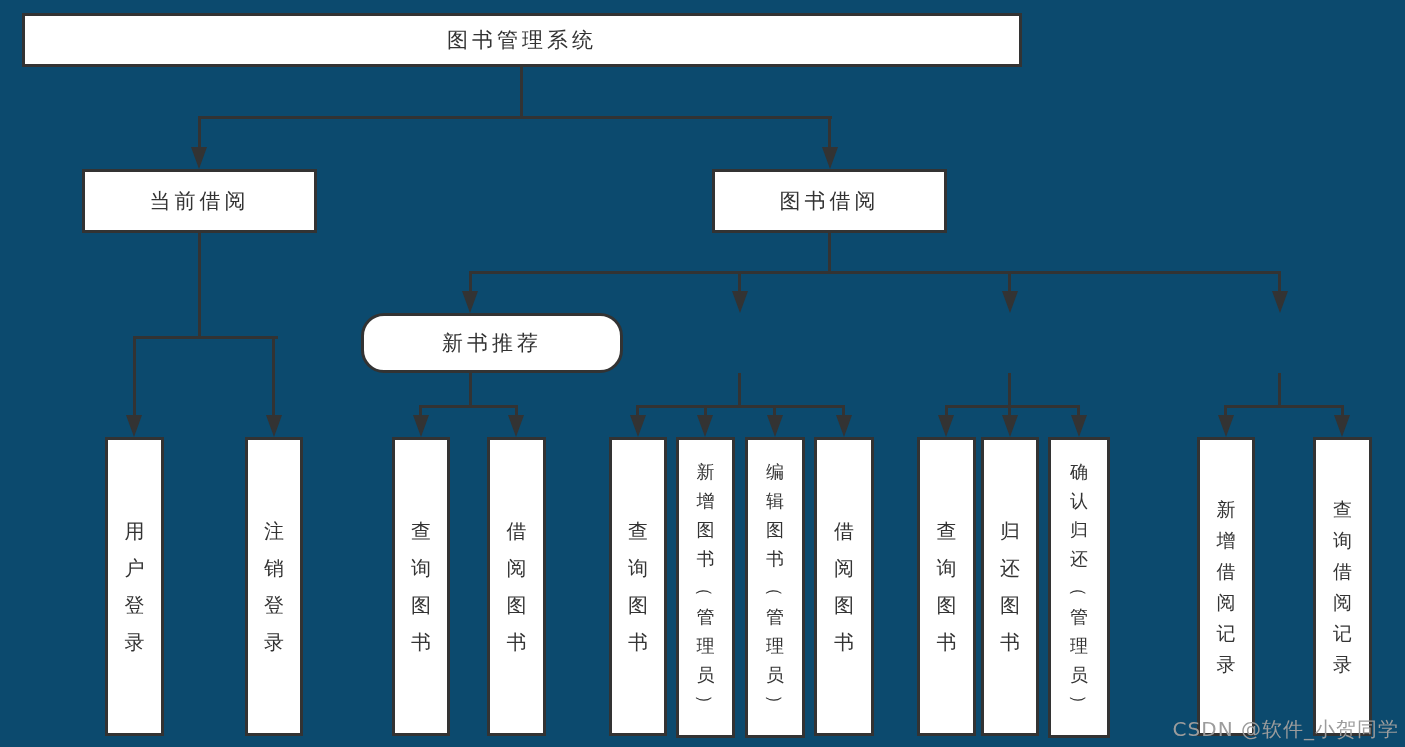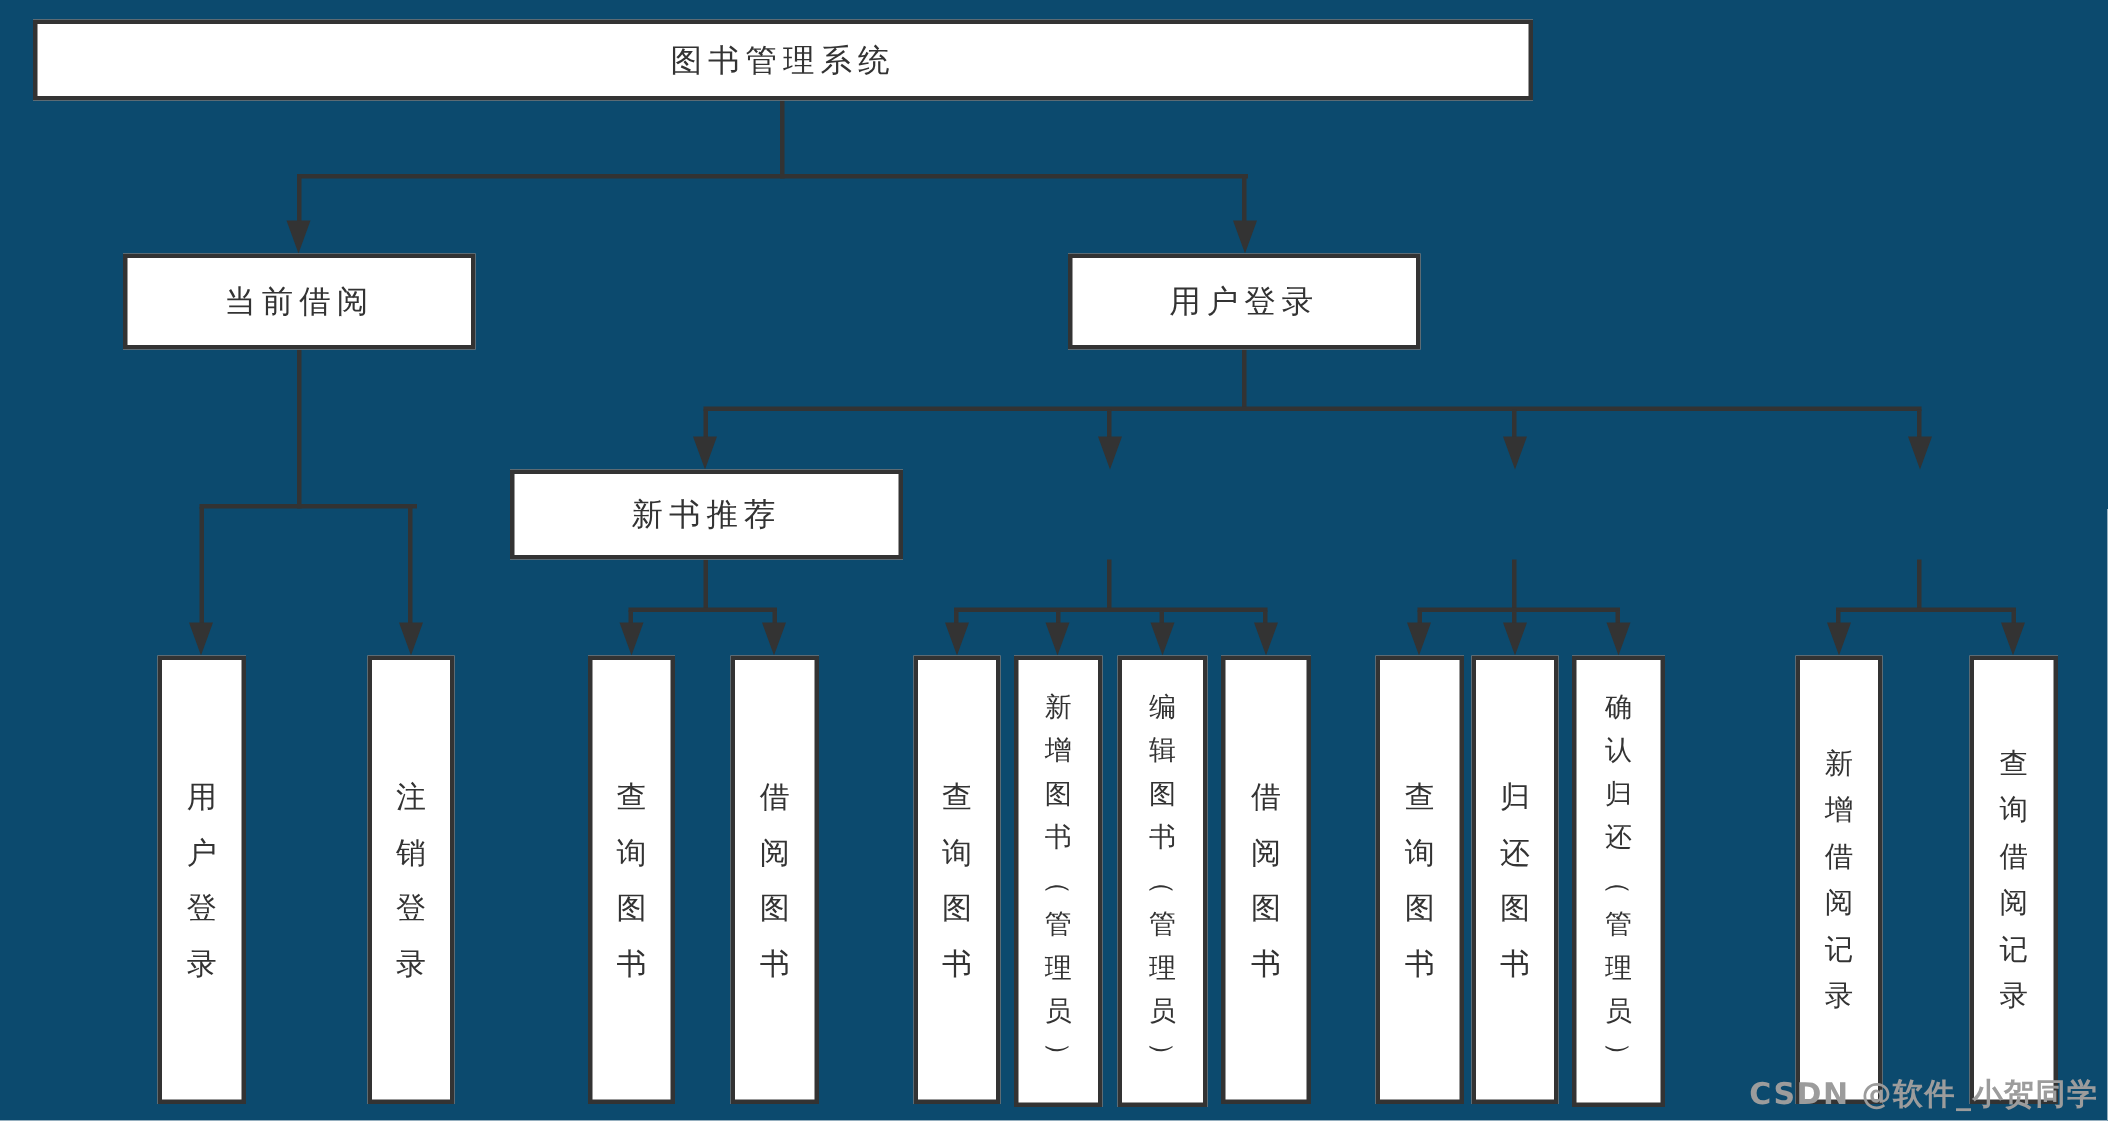--- a/index.html
+++ b/index.html
@@ -18,21 +18,21 @@
   .v9 .vch{line-height:29px;font-size:18px;}
   .vch.rot{transform:rotate(90deg);}
   .line{position:absolute;background:#333333;}
   .arrow{
     position:absolute;width:0;height:0;
     border-left:8px solid transparent;border-right:8px solid transparent;
     border-top:22px solid #333333;
   }
   .watermark{
     position:absolute;top:716px;right:6px;font-size:20px;color:#9c9c9c;
-    letter-spacing:1px;white-space:nowrap;z-index:5;font-weight:bold;
+    letter-spacing:1px;white-space:nowrap;z-index:5;
   }
 </style>
 </head>
 <body>
 
 <div id="canvas">
 
   <div class="line" style="left:520px;top:67px;width:3px;height:52px;"></div>
   <div class="line" style="left:198px;top:116px;width:634px;height:3px;"></div>
   <div class="line" style="left:198px;top:118px;width:3px;height:32px;"></div>
@@ -93,24 +93,24 @@
   <div class="arrow" style="left:1334px;top:415px;"></div>
 
   <div class="box" style="left:22px;top:13px;width:1000px;height:54px;">
     <span class="hlabel">图书管理系统</span>
   </div>
 
   <div class="box" style="left:82px;top:169px;width:235px;height:64px;">
     <span class="hlabel">当前借阅</span>
   </div>
   <div class="box" style="left:712px;top:169px;width:235px;height:64px;">
-    <span class="hlabel">用户登录</span>
-  </div>
-
-  <div class="box" style="left:340px;top:313px;width:262px;height:60px;">
+    <span class="hlabel">图书借阅</span>
+  </div>
+
+  <div class="box" style="left:361px;top:313px;width:262px;height:60px;border-radius:23px;">
     <span class="hlabel">新书推荐</span>
   </div>
 
   <div class="box vbox v4" style="left:105px;top:437px;width:59px;height:299px;">
       <span class="vch">用</span>
       <span class="vch">户</span>
       <span class="vch">登</span>
       <span class="vch">录</span>
     </div>
   <div class="box vbox v4" style="left:245px;top:437px;width:58px;height:299px;">

